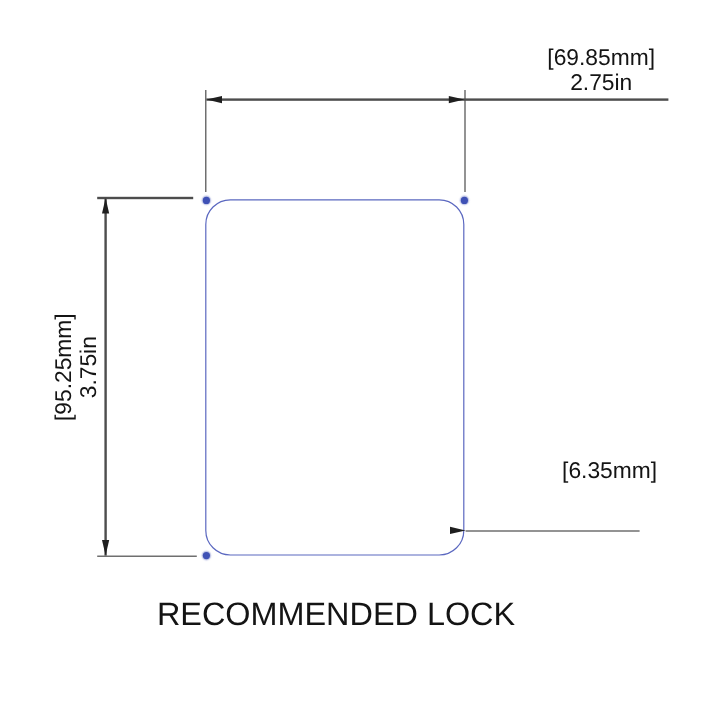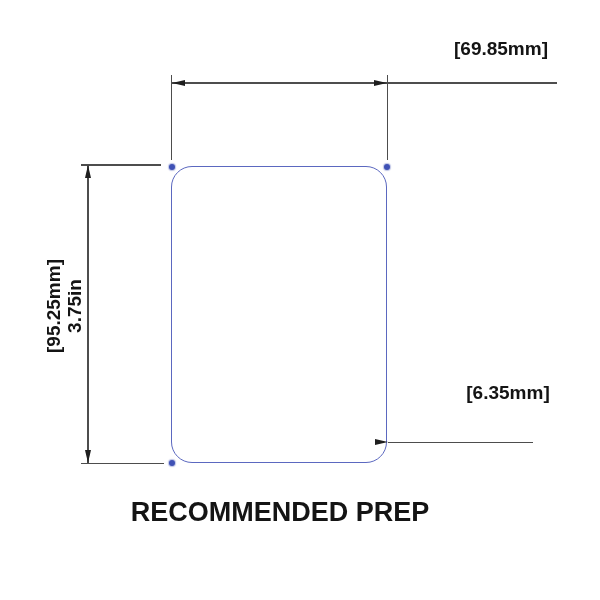--- a/index.html
+++ b/index.html
@@ -10,21 +10,20 @@
     background: #ffffff;
     font-family: "Liberation Sans", sans-serif;
     overflow: hidden;
   }
   #canvas {
     position: relative;
     width: 600px;
     height: 600px;
     background: #ffffff;
     color: var(--text, #141414);
-    font-weight: bold;
   }
   
   .hline {
     position: absolute;
     height: 1.4px;
     background: var(--dim-line, #4d4d4d);
   }
   .vline {
     position: absolute;
     width: 1.4px;
@@ -118,35 +117,36 @@
   <div class="marker" style="left:384px; top:164px;"></div>
   <div class="marker" style="left:169px; top:460px;"></div>
 
   <div class="vline" id="width-ext-left"></div>
   <div class="vline" id="width-ext-right"></div>
   <div class="hline" id="width-leader"></div>
   <div class="arrow left" id="width-arrow-l"></div>
   <div class="arrow right" id="width-arrow-r"></div>
   <div class="dim-text" id="width-dim-text">
     <div>[69.85mm]</div>
+    <div>2.75in</div>
   </div>
 
   <div class="hline" id="height-ext-top"></div>
   <div class="hline" id="height-ext-bottom"></div>
   <div class="vline" id="height-line"></div>
   <div class="arrow up" id="height-arrow-up"></div>
   <div class="arrow down" id="height-arrow-down"></div>
   <div class="dim-text" id="height-dim-text">
     <div>[95.25mm]</div>
     <div>3.75in</div>
   </div>
 
   <div class="hline" id="radius-leader"></div>
   <div class="arrow right" id="radius-arrow"></div>
   <div class="dim-text" id="radius-dim-text">
     <div>[6.35mm]</div>
   </div>
 
   <div id="drawing-title">
-    <div>RECOMMENDED PREP</div>
+    <div>RECOMMENDED LOCK</div>
   </div>
 
 </div>
 
 </body></html>

